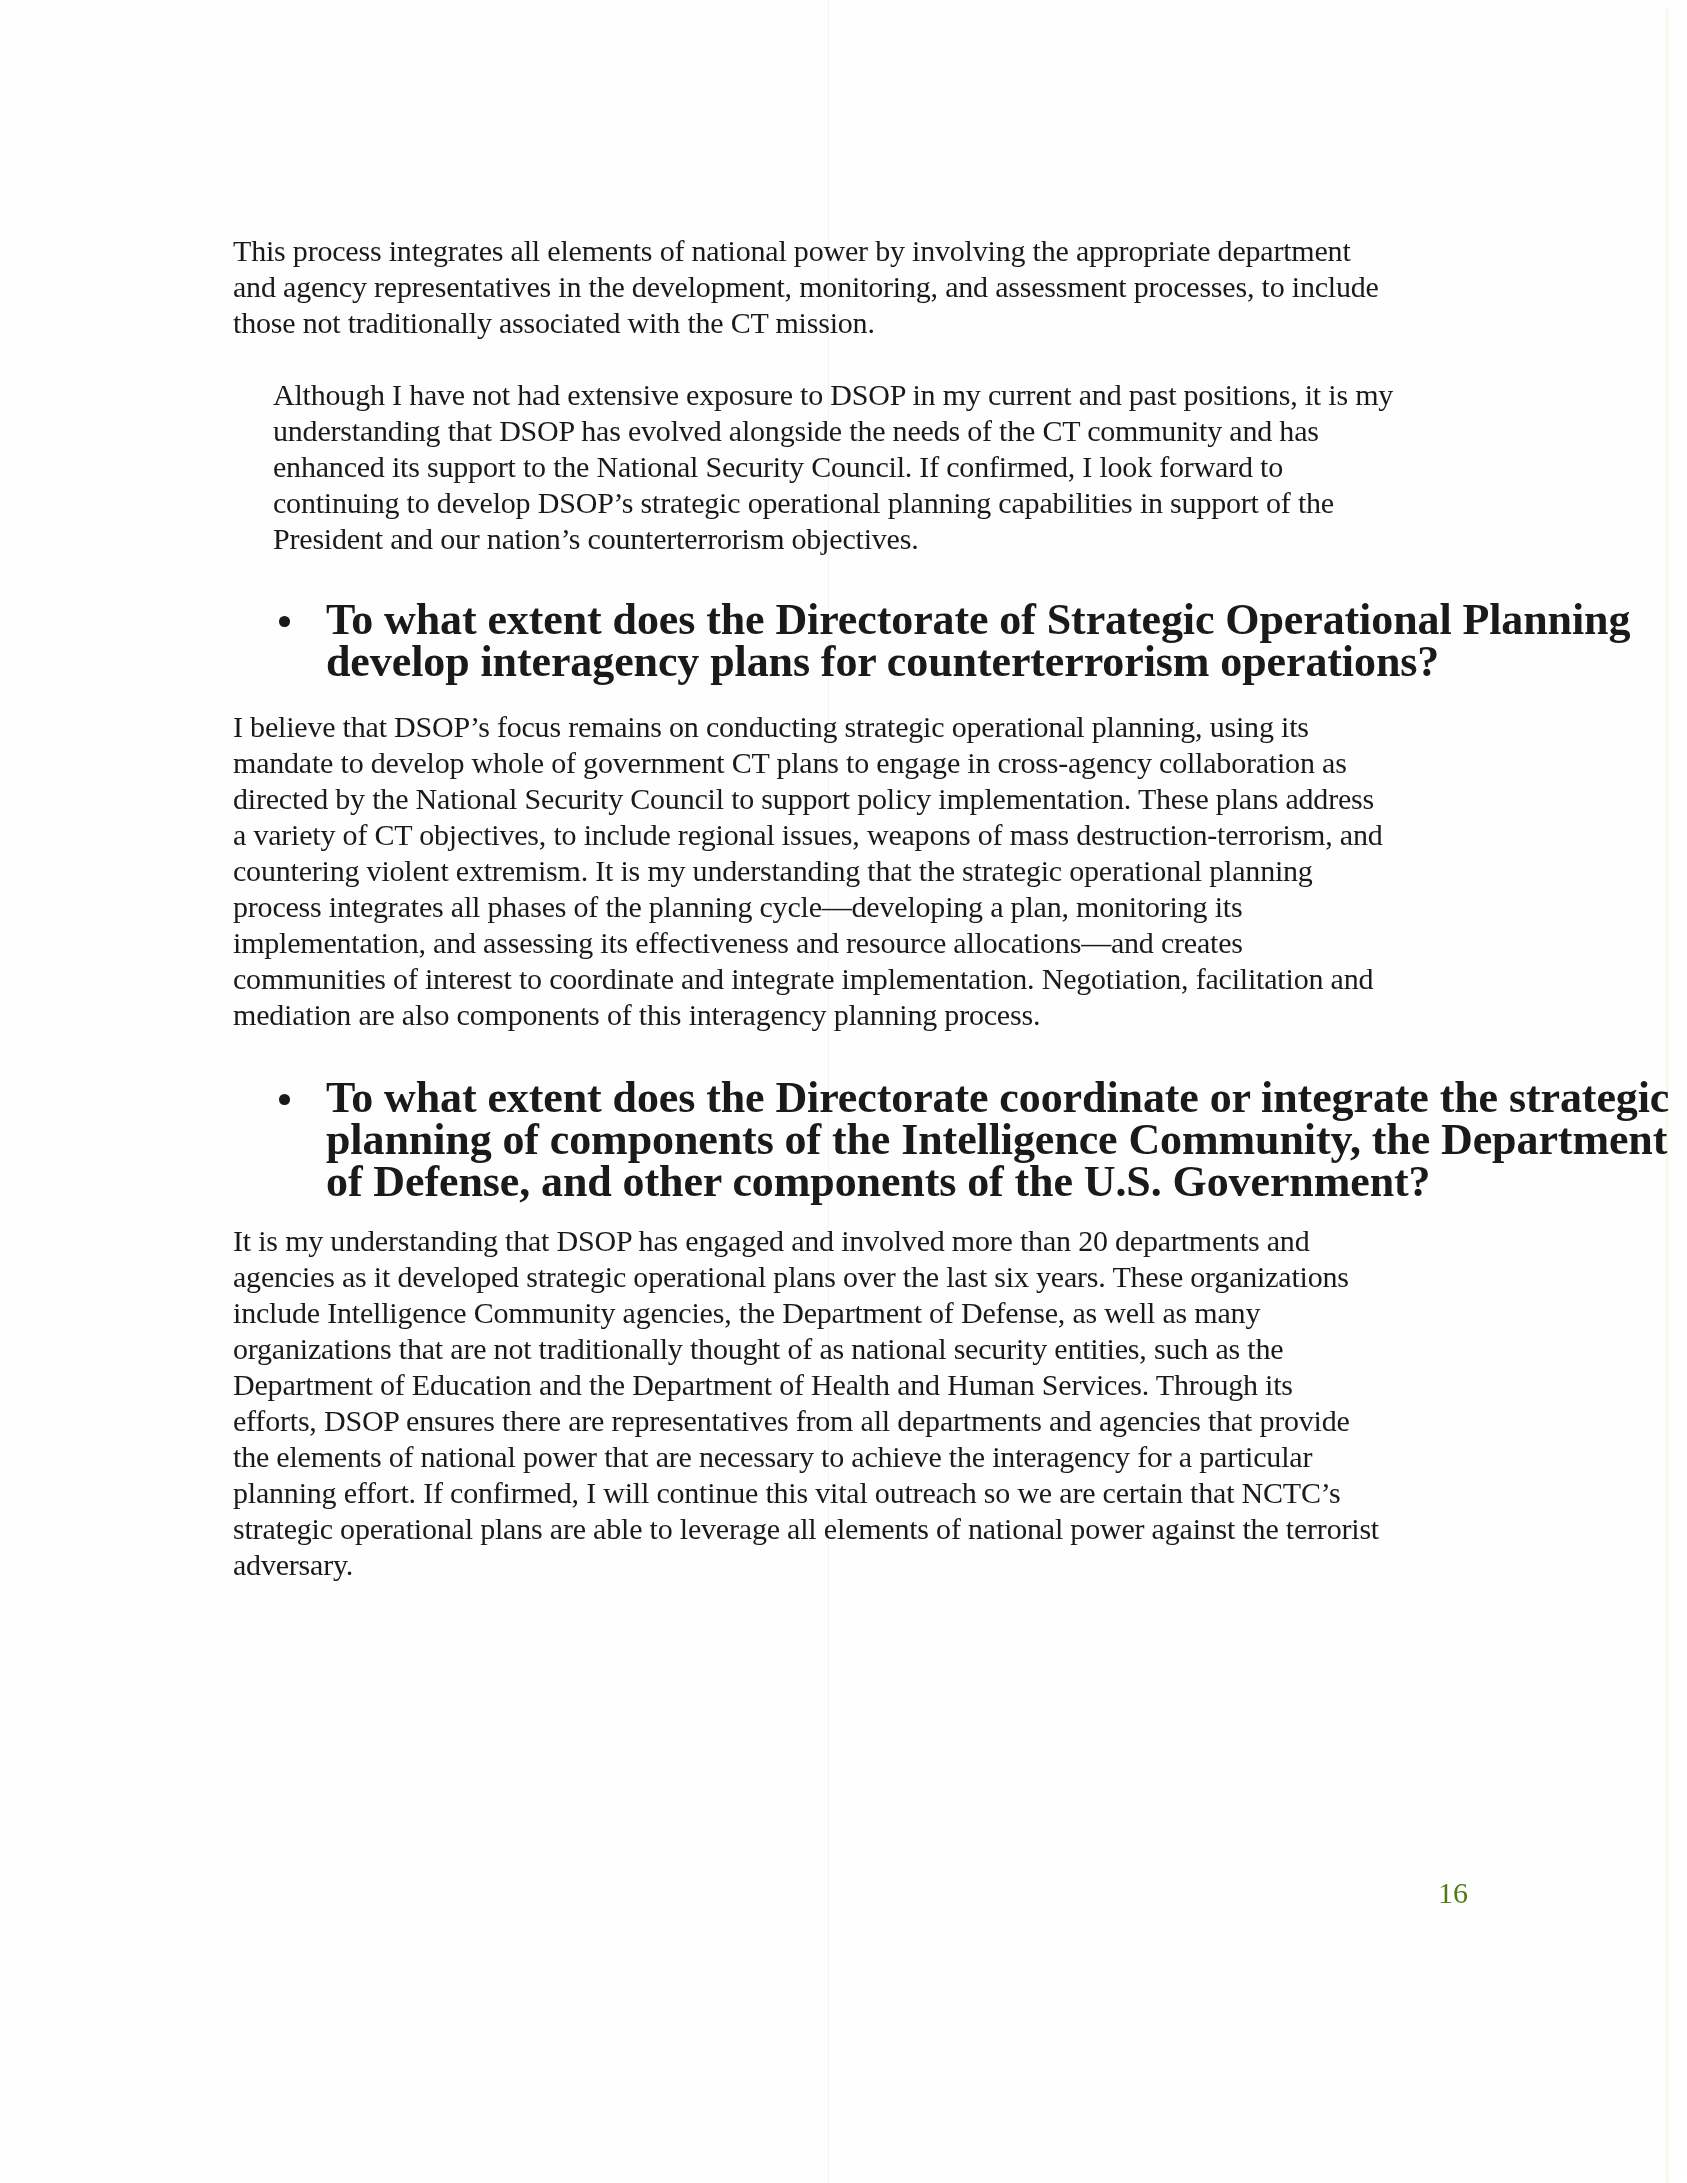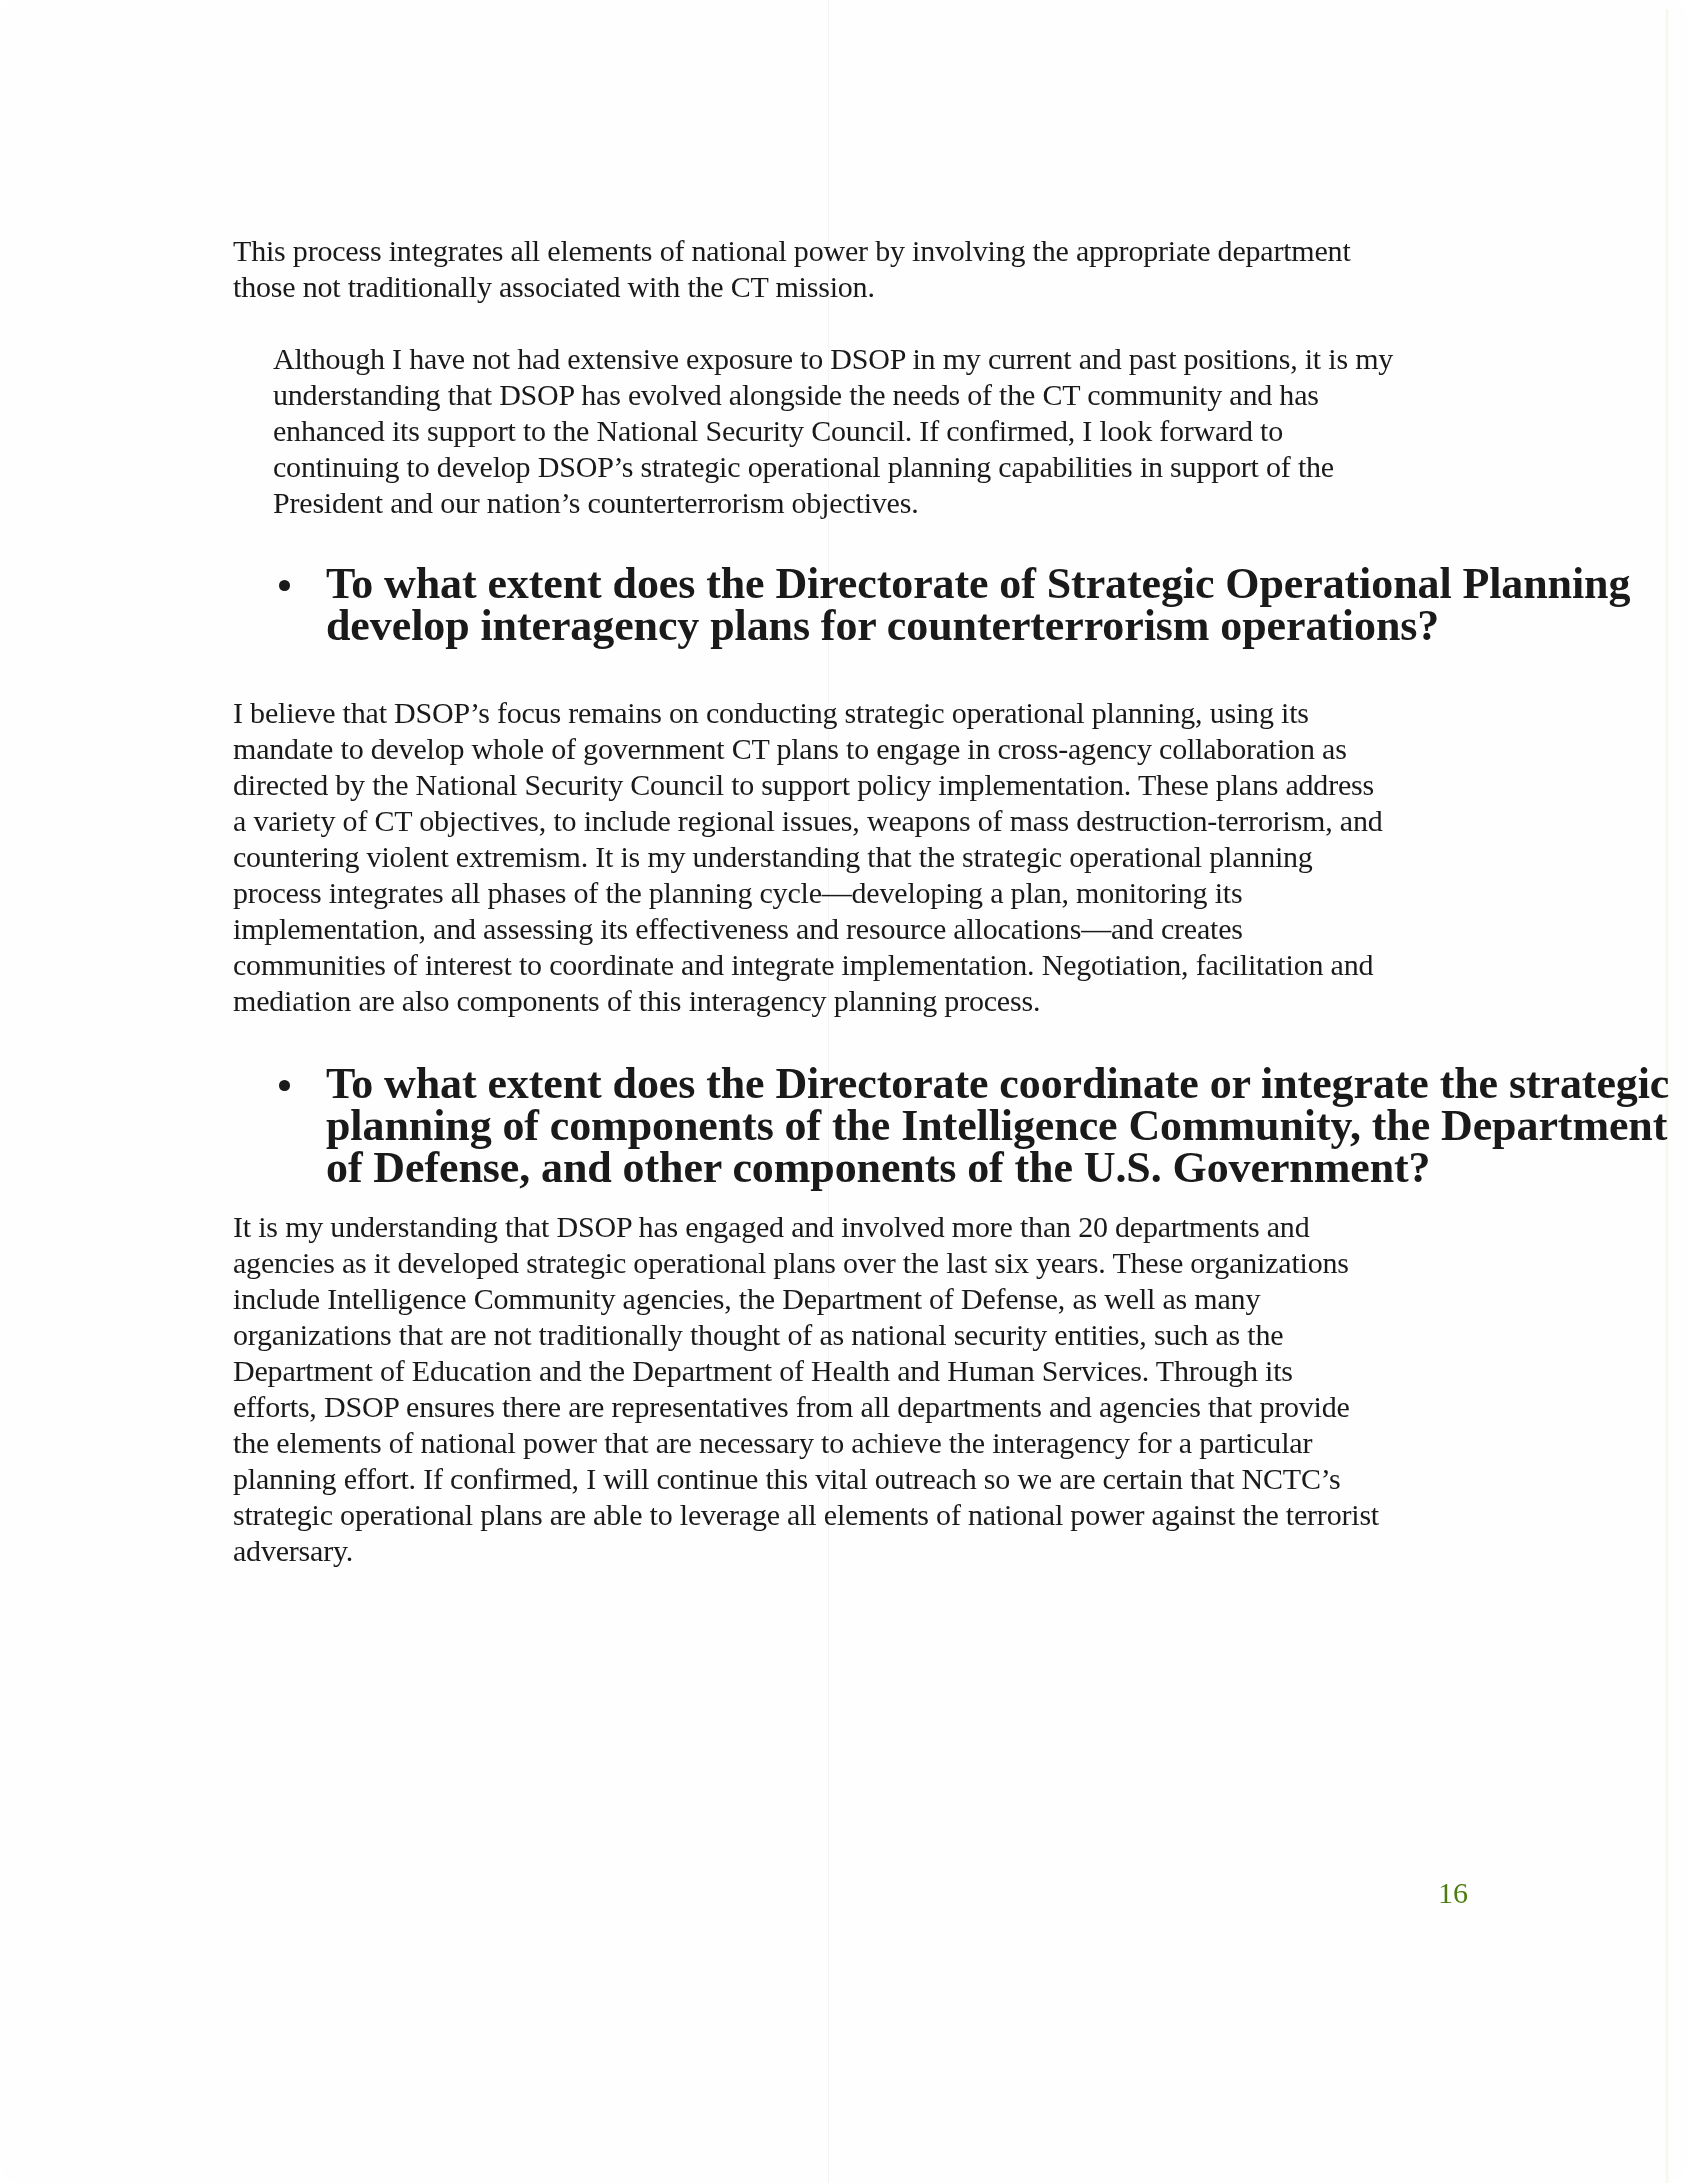--- a/index.html
+++ b/index.html
@@ -75,21 +75,21 @@
       left: 46px;
       top: 17px;
       width: 10.6px;
       height: 10.6px;
       border-radius: 50%;
       background: #1a1a1a;
     }
     #p1 { margin-top: 0; }
     #p2 { margin-top: 36px; margin-left: 40px; }
     #q1 { margin-top: 42px; }
-    #p3 { margin-top: 48px; }
+    #p3 { margin-top: 26px; }
     #q2 { margin-top: 44px; }
     #p4 { margin-top: 20px; }
     .page-number {
       position: absolute;
       left: 1438px;
       top: 1876px;
       font-size: 30px;
       line-height: 33px;
       color: #4d7c0f;
     }
@@ -98,20 +98,21 @@
 <body>
 
 <div class="page">
   <div class="scan-fold"></div>
   <div class="scan-edge"></div>
 
   <div class="content">
 
     <p class="para" id="p1">
       <span class="ln">This process integrates all elements of national power by involving the appropriate department</span>
+      <span class="ln">and agency representatives in the development, monitoring, and assessment processes, to include</span>
       <span class="ln">those not traditionally associated with the CT mission.</span>
     </p>
 
     <p class="para" id="p2">
       <span class="ln">Although I have not had extensive exposure to DSOP in my current and past positions, it is my</span>
       <span class="ln">understanding that DSOP has evolved alongside the needs of the CT community and has</span>
       <span class="ln">enhanced its support to the National Security Council.  If confirmed, I look forward to</span>
       <span class="ln">continuing to develop DSOP’s strategic operational planning capabilities in support of the</span>
       <span class="ln">President and our nation’s counterterrorism objectives.</span>
     </p>

